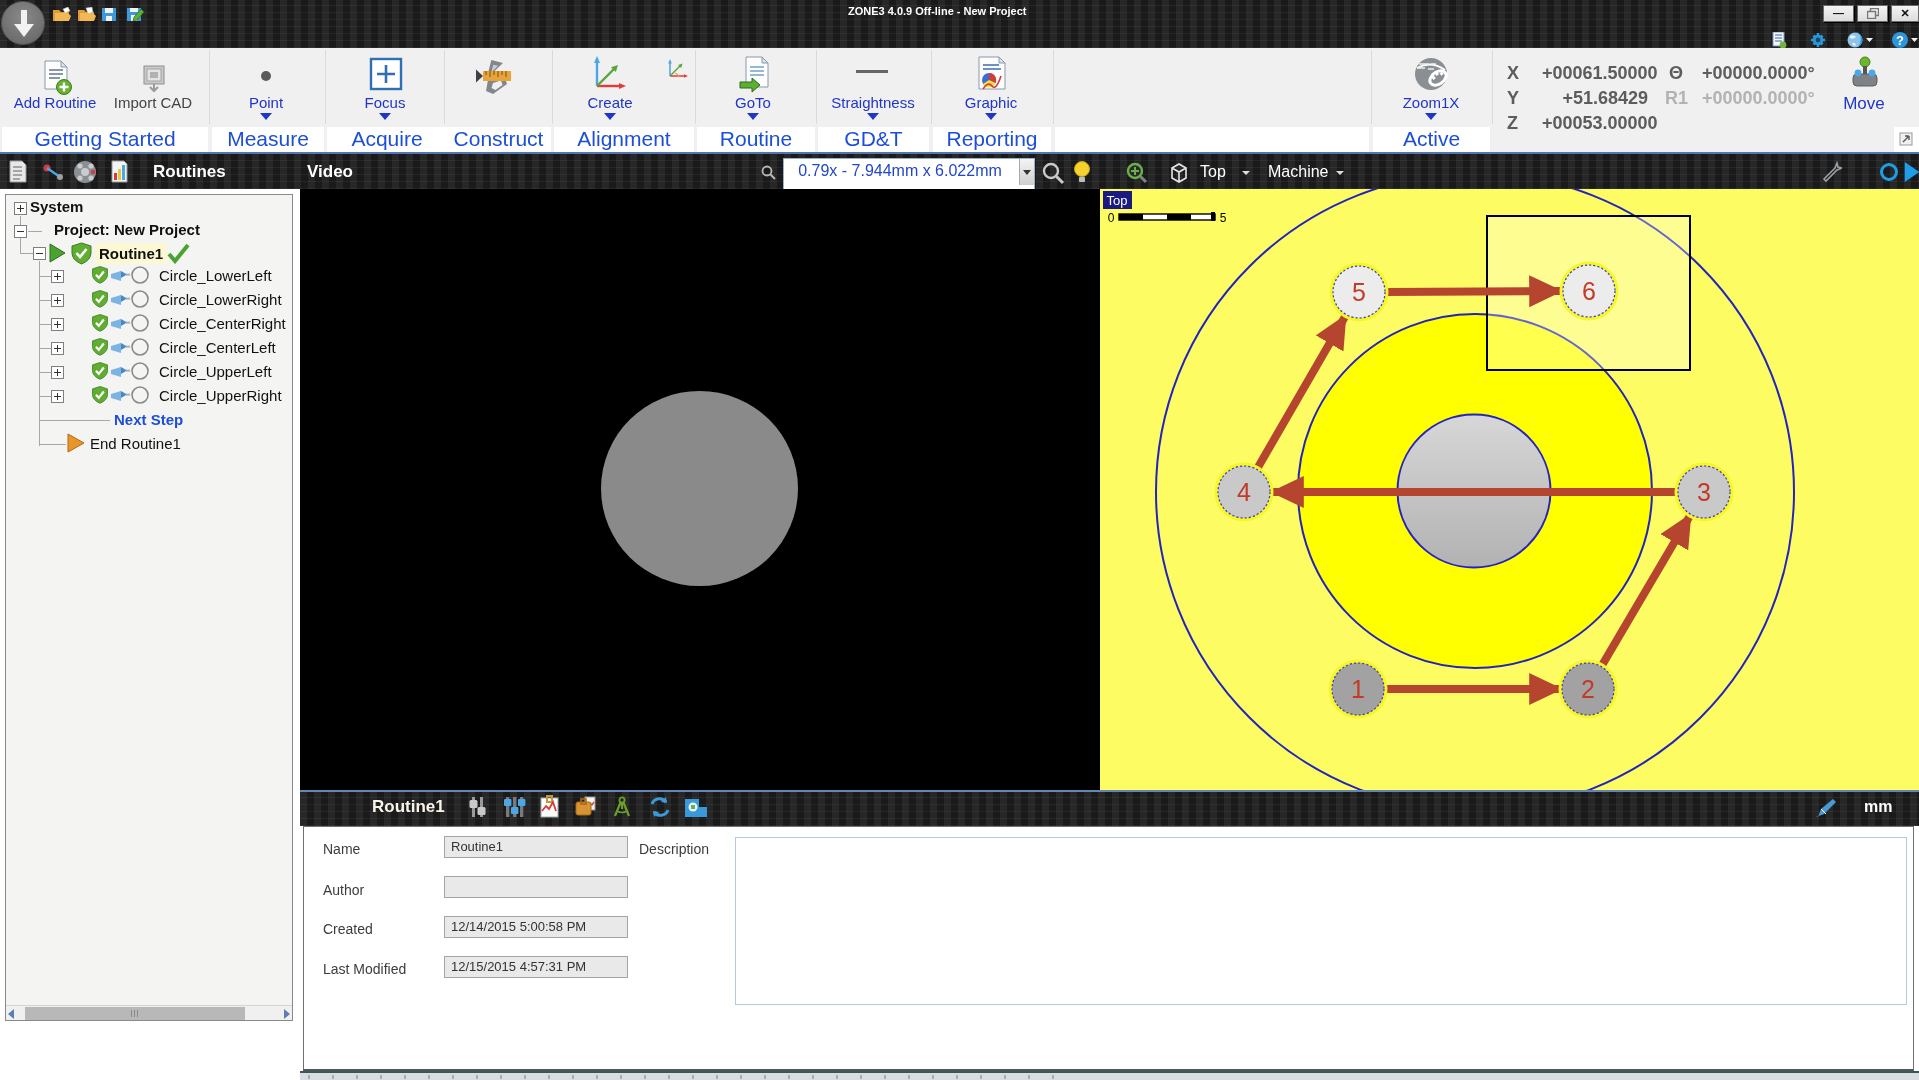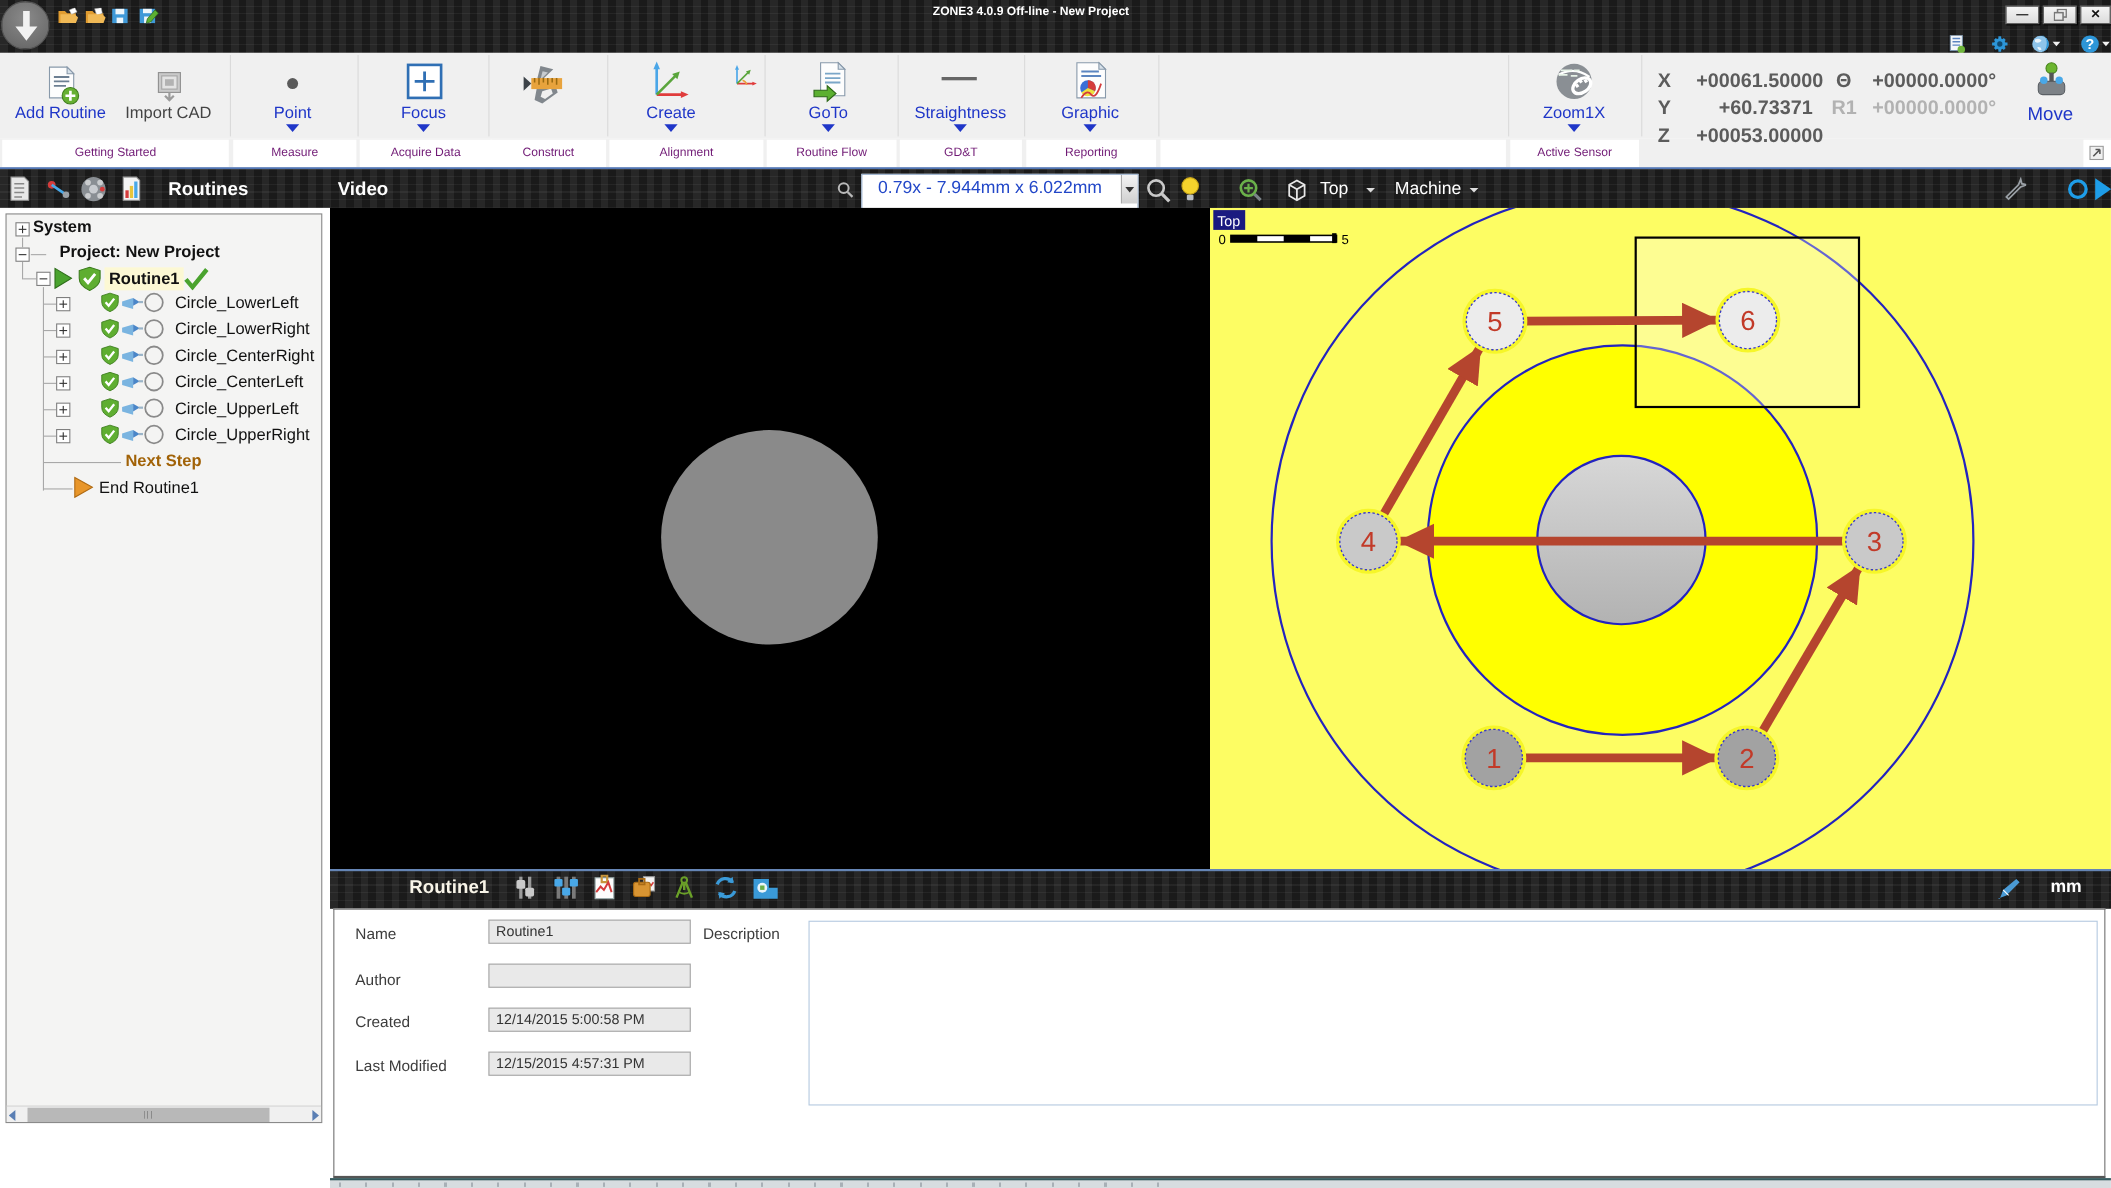--- a/index.html
+++ b/index.html
@@ -20,22 +20,22 @@
   border:1px solid #555; }
 #appcircle svg { position:absolute; left:9px; top:7px; }
 .ttl { color:#fff; font-weight:bold; font-size:16px; }
 
 .winbtn { top:5px; height:17px; background:linear-gradient(#f4f4f4,#dcdcdc);
   border:1px solid #6a6a6a; box-shadow:1px 1px 0 #000; color:#111;
   font-size:11px; text-align:center; line-height:15px; font-weight:bold; }
 
 #ribbon { left:0; top:48px; width:1919px; height:78px; background:#f0f0f0; }
 #grouplabels { left:0; top:126px; width:1919px; height:26px; background:#f0f0f0; }
-.grpbox { position:absolute; top:1px; height:25px; background:#fff; color:#701a75;
-  font-size:11px; text-align:center; line-height:24px; }
+.grpbox { position:absolute; top:1px; height:25px; background:#fff; color:#1d4ed8;
+  font-size:21px; text-align:center; line-height:24px; }
 #blueline { left:0; top:152px; width:1919px; height:2px; background:#5276b4; }
 .rlabel { position:absolute; color:#1f36c8; font-size:15px; text-align:center; transform:translateX(-50%); white-space:nowrap; }
 .rtri { position:absolute; width:0; height:0; border-left:6px solid transparent;
   border-right:6px solid transparent; border-top:7px solid #1f36c8; transform:translateX(-50%); }
 .gsep { position:absolute; top:50px; width:1px; height:74px; background:#dadada; }
 
 #toolbar2 { left:0; top:154px; width:1919px; height:35px; }
 .tb2txt { position:absolute; color:#fff; font-weight:bold; font-size:17px; top:162px; }
 .wtxt { color:#fff; font-size:15px; }
 
@@ -374,21 +374,21 @@
   <div class="trow" style="top:48px;left:89px;font-weight:bold;background:#fcf8d4;padding:0 4px;width:auto;height:21px;line-height:21px;">Routine1</div>
   <svg class="abs" style="left:160px;top:48px" width="25" height="21" viewBox="0 0 25 21">
         <path d="M3 11 l6 7 L22 2" stroke="#4aa32e" stroke-width="4" fill="none"></path>
       </svg>
   <div class="trow crow" style="top:70px;">Circle_LowerLeft</div>
   <div class="trow crow" style="top:94px;">Circle_LowerRight</div>
   <div class="trow crow" style="top:118px;">Circle_CenterRight</div>
   <div class="trow crow" style="top:142px;">Circle_CenterLeft</div>
   <div class="trow crow" style="top:166px;">Circle_UpperLeft</div>
   <div class="trow crow" style="top:190px;">Circle_UpperRight</div>
-  <div class="trow" style="top:214px;left:108px;font-weight:bold;color:#a16207;">Next Step</div>
+  <div class="trow" style="top:214px;left:108px;font-weight:bold;color:#1d4ed8;">Next Step</div>
   <svg class="abs" style="left:61px;top:238px" width="18" height="20" viewBox="0 0 18 20">
         <path d="M1 1 L17 10 L1 19z" fill="#e8962a" stroke="#b06a12"></path>
       </svg>
   <div class="trow" style="top:238px;left:84px;">End Routine1</div>
 
   <div style="position:absolute;left:0;top:810px;width:286px;height:16px;background:#f0f0f0;border-top:1px solid #d5d5d5;">
     <div style="position:absolute;left:2px;top:3px;width:0;height:0;border-top:5px solid transparent;border-bottom:5px solid transparent;border-right:6px solid #5a7fb4;"></div>
     <div style="position:absolute;right:2px;top:3px;width:0;height:0;border-top:5px solid transparent;border-bottom:5px solid transparent;border-left:6px solid #5a7fb4;"></div>
     <div style="position:absolute;left:19px;top:1px;width:220px;height:14px;background:#b8b8b8;"></div>
     <div style="position:absolute;left:125px;top:4px;width:8px;height:7px;background:repeating-linear-gradient(90deg,#8a8a8a 0 1px,transparent 1px 3px);"></div>
@@ -578,21 +578,21 @@
   <div id="desc"></div>
 </div>
 <div id="botstrip" class="abs">
   <div style="position:absolute;left:8px;top:2px;width:760px;height:5px;background:repeating-linear-gradient(90deg,#a8b0b6 0 2px,transparent 2px 24px);height:4px;"></div>
 </div>
 
 <div class="abs" style="left:1497px;top:58px;width:330px;font-weight:bold;font-size:18px;color:#5c5c5c;">
   <div style="position:absolute;left:10px;top:5px;">X</div>
   <div style="position:absolute;left:45px;top:5px;width:106px;text-align:right;">+00061.50000</div>
   <div style="position:absolute;left:10px;top:30px;">Y</div>
-  <div style="position:absolute;left:45px;top:30px;width:106px;text-align:right;">+60.73371</div>
+  <div style="position:absolute;left:45px;top:30px;width:106px;text-align:right;">+51.68429</div>
   <div style="position:absolute;left:10px;top:55px;">Z</div>
   <div style="position:absolute;left:45px;top:55px;width:106px;text-align:right;">+00053.00000</div>
   <div style="position:absolute;left:172px;top:5px;">Θ</div>
   <div style="position:absolute;left:205px;top:5px;width:108px;text-align:right;">+00000.0000°</div>
   <div style="position:absolute;left:168px;top:30px;color:#b2b2b2;">R1</div>
   <div style="position:absolute;left:205px;top:30px;width:108px;text-align:right;color:#b2b2b2;">+00000.0000°</div>
 </div>
 
 
 </div>

